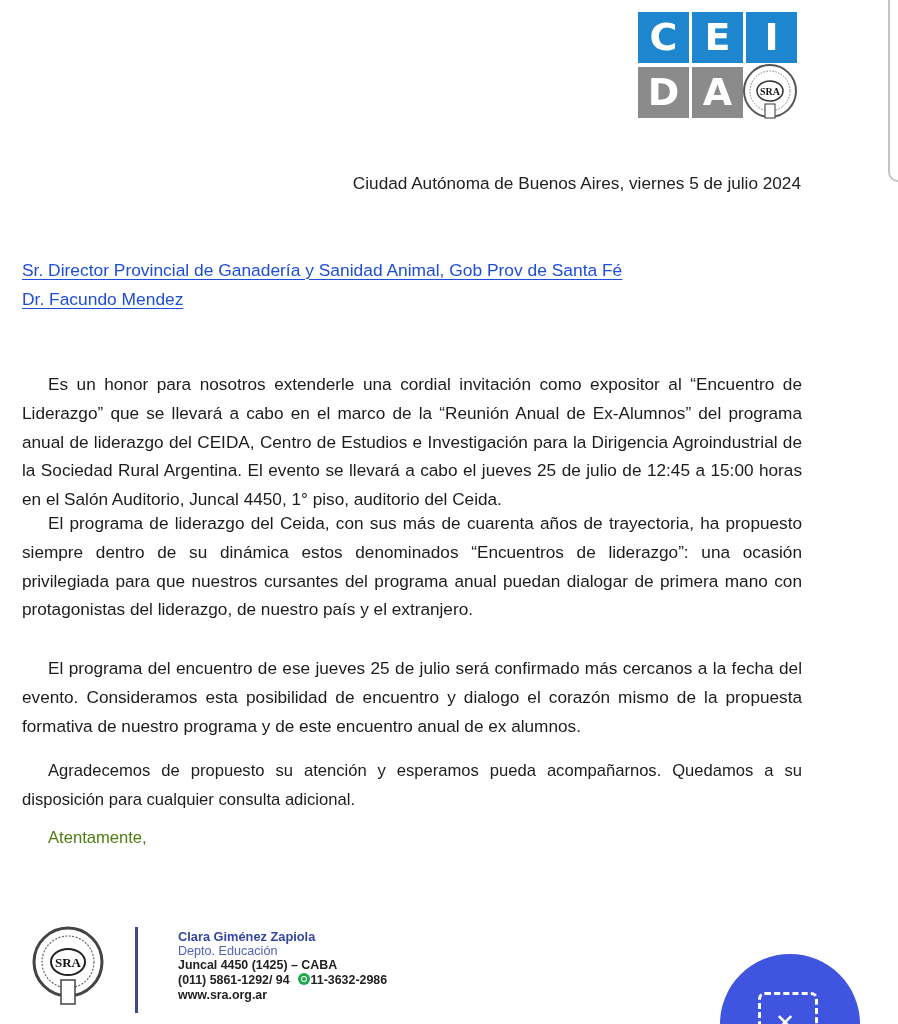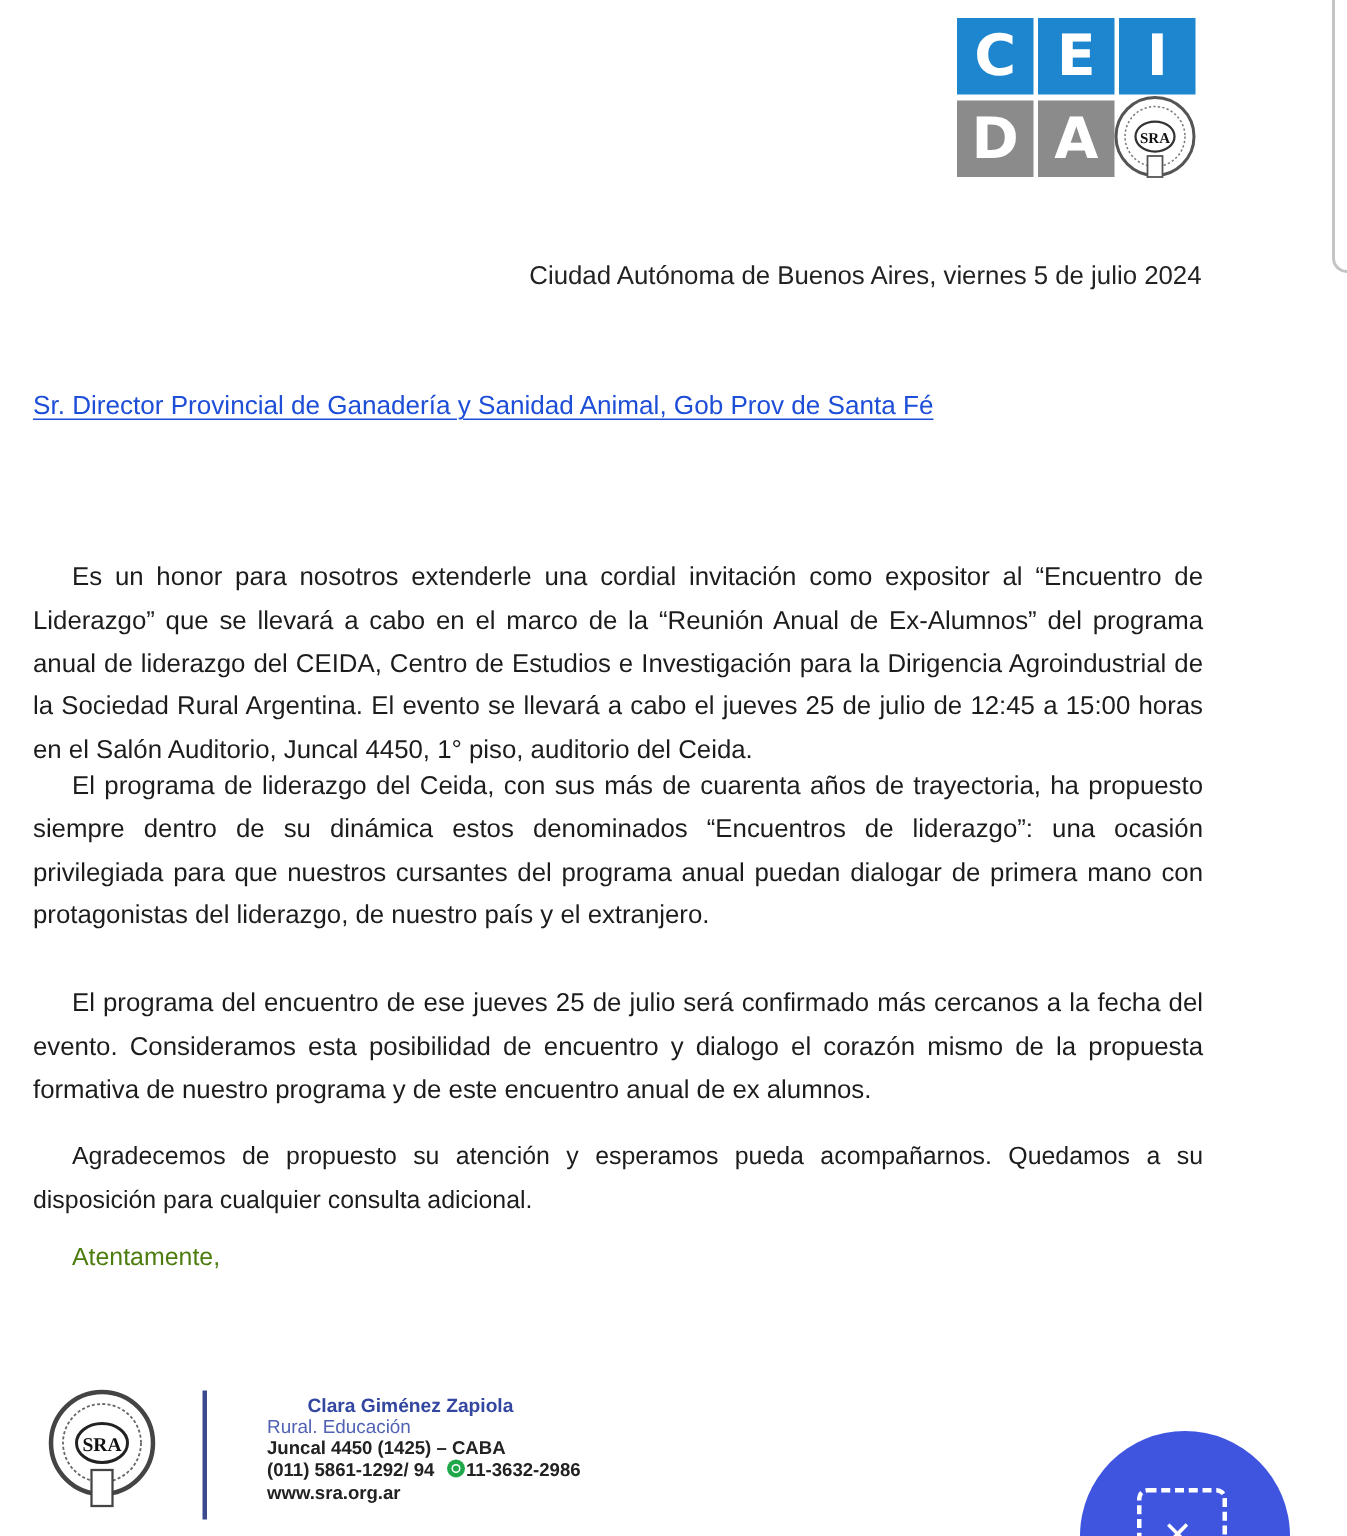--- a/index.html
+++ b/index.html
@@ -41,21 +41,21 @@
   .p1 { top: 370px; }
   .p2 { top: 509px; }
   .p3 { top: 654px; }
   .p4 { top: 757px; font-size: 16.6px; }
   .closing { position: absolute; left: 48px; top: 828px; font-size: 16.6px; color: #4d7c0f; }
 
   
   .sig-seal { position: absolute; left: 30px; top: 924px; width: 76px; height: 90px; }
   .sig-line { position: absolute; left: 135px; top: 927px; width: 3px; height: 86px; background: #3b4a8f; }
   .sig { position: absolute; left: 178px; top: 929px; font-family: "Liberation Sans", sans-serif; }
-  .sig .name { font-size: 12.8px; font-weight: bold; color: #3346a0; line-height: 15px; margin-left: 27px; }
+  .sig .name { font-size: 12.8px; font-weight: bold; color: #3346a0; line-height: 15px; }
   .sig .dept { font-size: 12.6px; color: #5162b4; line-height: 14px; }
   .sig .line { font-size: 12.4px; font-weight: bold; color: #222; line-height: 15px; }
   .sig .wa { display: inline-block; width: 12px; height: 12px; border-radius: 50%; background: #1fa84a; vertical-align: -1px; margin-left: 8px; margin-right: 1px; position: relative; }
   .sig .wa::after { content: ""; position: absolute; left: 3px; top: 3px; width: 6px; height: 6px; border-radius: 50%; background: #ffffff; }
   .sig .wa::before { content: ""; position: absolute; left: 4px; top: 4px; width: 4px; height: 4px; border-radius: 50%; background: #1fa84a; z-index: 1; }
 
   
   .fab {
     position: absolute; left: 720px; top: 954px; width: 140px; height: 140px;
     border-radius: 50%; background: #3f55e0;
@@ -83,40 +83,41 @@
     <ellipse cx="29" cy="27" rx="13" ry="10" fill="#fff" stroke="#333" stroke-width="1.5"></ellipse>
     <text x="29" y="31" text-anchor="middle" font-size="10" font-weight="bold" font-family="Liberation Serif, serif" fill="#111">SRA</text>
     <rect x="24" y="40" width="10" height="14" fill="#fff" stroke="#555" stroke-width="1.2"></rect>
   </svg>
 </div>
 
 <div class="date">Ciudad Autónoma de Buenos Aires, viernes 5 de julio 2024</div>
 
 <div class="recipient">
   <div>Sr. Director Provincial de Ganadería y Sanidad Animal, Gob Prov de Santa Fé</div>
+  <div>Dr. Facundo Mendez</div>
 </div>
 
 <p class="para p1">Es un honor para nosotros extenderle una cordial invitación como expositor al “Encuentro de Liderazgo” que se llevará a cabo en el marco de la “Reunión Anual de Ex-Alumnos” del programa anual de liderazgo del CEIDA, Centro de Estudios e Investigación para la Dirigencia Agroindustrial de la Sociedad Rural Argentina. El evento se llevará a cabo el jueves 25 de julio de 12:45 a 15:00 horas en el Salón Auditorio, Juncal 4450, 1° piso, auditorio del Ceida.</p>
 <p class="para p2">El programa de liderazgo del Ceida, con sus más de cuarenta años de trayectoria, ha propuesto siempre dentro de su dinámica estos denominados “Encuentros de liderazgo”: una ocasión privilegiada para que nuestros cursantes del programa anual puedan dialogar de primera mano con protagonistas del liderazgo, de nuestro país y el extranjero.</p>
 <p class="para p3">El programa del encuentro de ese jueves 25 de julio será confirmado más cercanos a la fecha del evento. Consideramos esta posibilidad de encuentro y dialogo el corazón mismo de la propuesta formativa de nuestro programa y de este encuentro anual de ex alumnos.</p>
 <p class="para p4">Agradecemos de propuesto su atención y esperamos pueda acompañarnos. Quedamos a su disposición para cualquier consulta adicional.</p>
 
 <div class="closing">Atentamente,</div>
 
 <svg class="sig-seal" viewBox="0 0 76 90">
   <circle cx="38" cy="38" r="34" fill="#fff" stroke="#444" stroke-width="3"></circle>
   <circle cx="38" cy="38" r="26" fill="none" stroke="#666" stroke-width="1.2" stroke-dasharray="2 1.5"></circle>
   <ellipse cx="38" cy="38" rx="17" ry="13" fill="#fff" stroke="#222" stroke-width="2"></ellipse>
   <text x="38" y="43" text-anchor="middle" font-size="13" font-weight="bold" font-family="Liberation Serif, serif" fill="#111">SRA</text>
   <rect x="31" y="56" width="14" height="24" fill="#fff" stroke="#444" stroke-width="1.5"></rect>
 </svg>
 <div class="sig-line"></div>
 <div class="sig">
   <div class="name">Clara Giménez  Zapiola</div>
-  <div class="dept">Rural. Educación</div>
+  <div class="dept">Depto. Educación</div>
   <div class="line">Juncal 4450 (1425) – CABA</div>
   <div class="line">
     <span>(011) 5861-1292/ 94</span><span class="wa"></span><span>11-3632-2986</span>
   </div>
   <div class="line">www.sra.org.ar</div>
 </div>
 
 <div class="fab">
   <div class="fab-icon">
       <span>✕</span>

